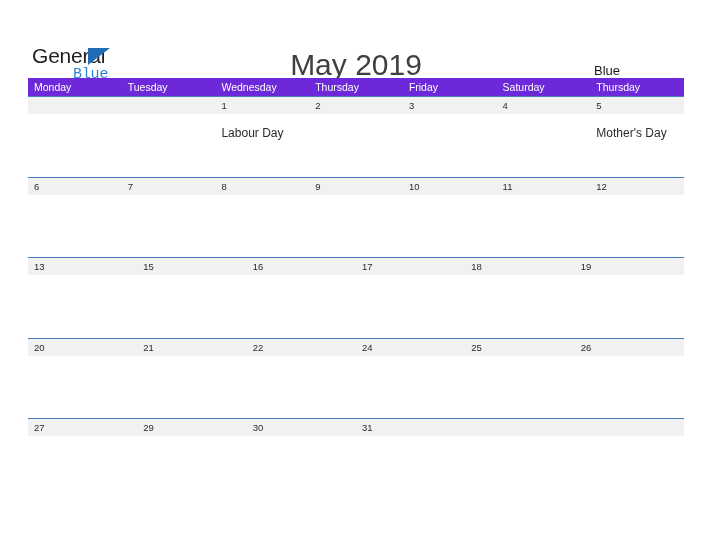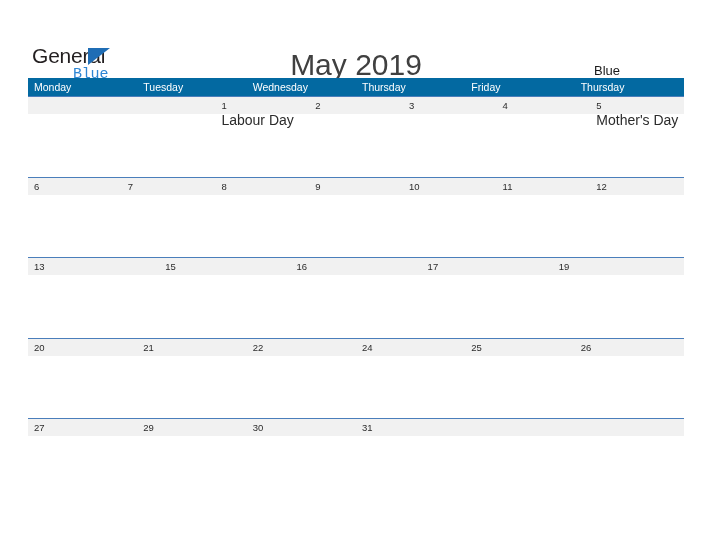--- a/index.html
+++ b/index.html
@@ -95,21 +95,21 @@
     position: absolute;
     left: 28px;
     top: 78px;
     width: 656px;
   }
 
   .weekday-row {
     display: flex;
     width: 656px;
     height: 18px;
-    background: #0369a1;
+    background: #6d28d9;
   }
   .weekday-cell {
     flex: 1 1 0;
     font-size: 10.5px;
     line-height: 18px;
     color: #ffffff;
     padding-left: 6px;
     box-sizing: border-box;
     white-space: nowrap;
     overflow: hidden;
@@ -150,25 +150,25 @@
     overflow: hidden;
   }
   .day-number {
     font-size: 9.5px;
     line-height: 17px;
     height: 17px;
     color: #2b2b2b;
     display: block;
   }
   .day-event {
-    font-size: 14px;
+    font-size: 12px;
     line-height: 12px;
     color: #2b2b2b;
     display: block;
-    margin-top: 0;
+    margin-top: 13px;
     white-space: nowrap;
   }
   .day-cell.empty .day-number {
     visibility: hidden;
   }
 </style>
 </head>
 <body>
 
 <div class="page-header">
@@ -186,20 +186,21 @@
 </div>
 
 <div class="calendar">
 
   <div class="weekday-row">
     <div class="weekday-cell">Monday</div>
     <div class="weekday-cell">Tuesday</div>
     <div class="weekday-cell">Wednesday</div>
     <div class="weekday-cell">Thursday</div>
     <div class="weekday-cell">Friday</div>
+    <div class="weekday-cell">Saturday</div>
     <div class="weekday-cell">Thursday</div>
   </div>
 
   <div class="week-row">
     <div class="week-band"></div>
     <div class="week-cells">
       <div class="day-cell empty">
         <span class="day-number"></span>
         <span class="day-event"></span>
       </div>
@@ -277,20 +278,24 @@
       </div>
       <div class="day-cell">
         <span class="day-number">16</span>
         <span class="day-event"></span>
       </div>
       <div class="day-cell">
         <span class="day-number">17</span>
         <span class="day-event"></span>
       </div>
       <div class="day-cell">
+        <span class="day-number">18</span>
+        <span class="day-event"></span>
+      </div>
+      <div class="day-cell">
         <span class="day-number">19</span>
         <span class="day-event"></span>
       </div>
     </div>
   </div>
 
   <div class="week-row">
     <div class="week-band"></div>
     <div class="week-cells">
       <div class="day-cell">

